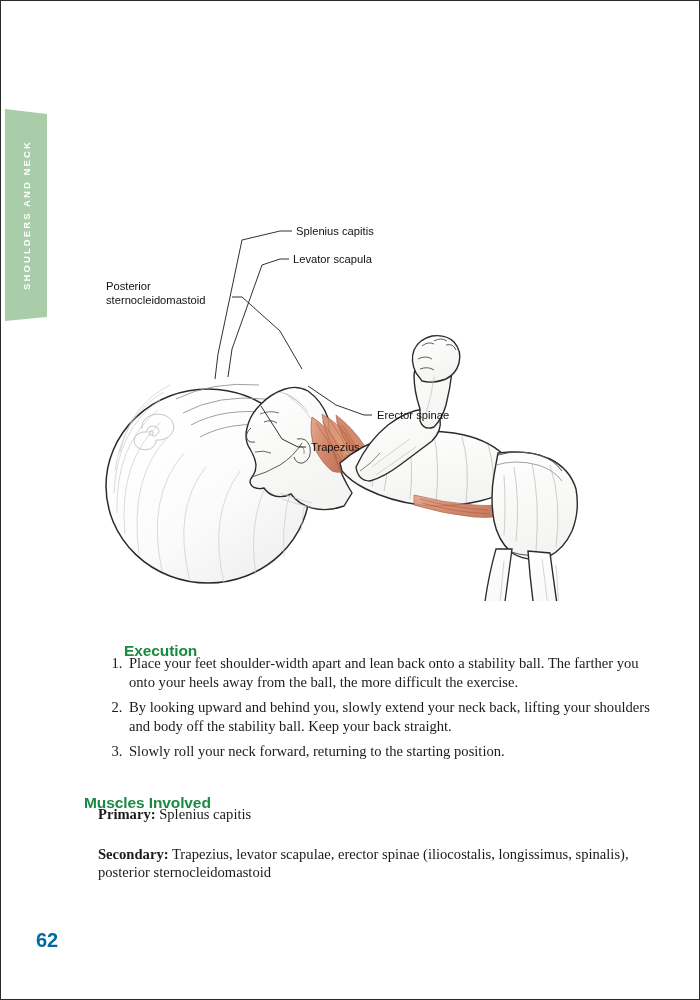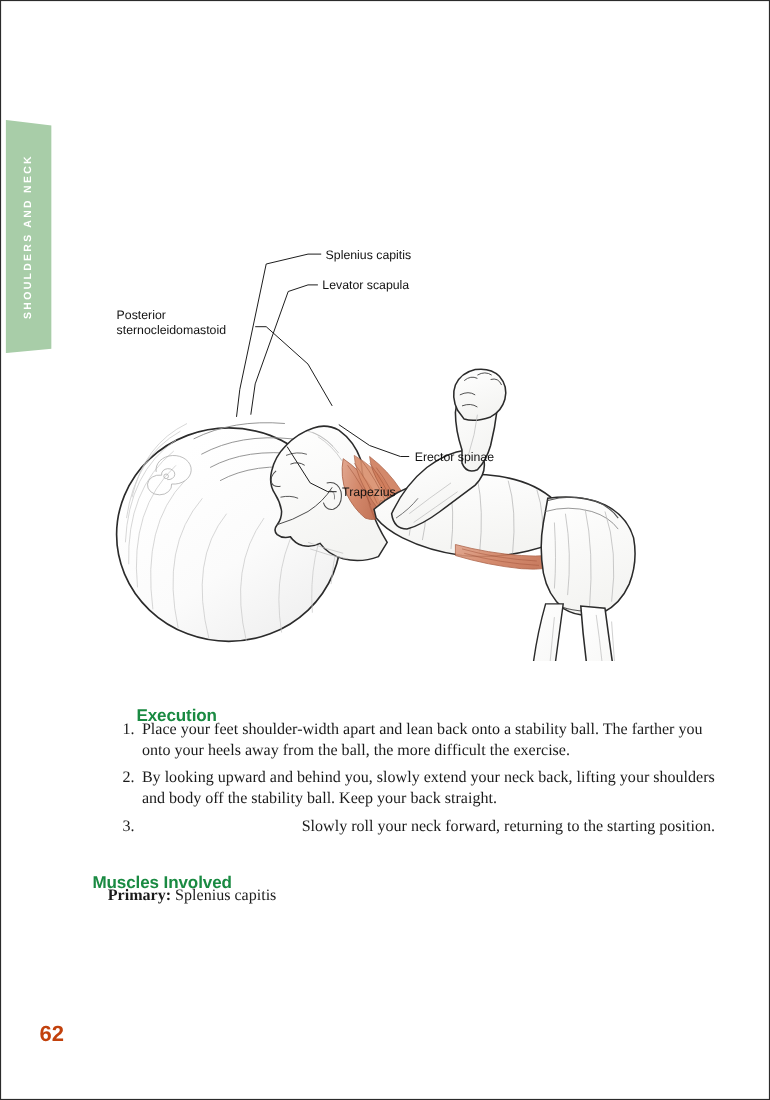--- a/index.html
+++ b/index.html
@@ -94,41 +94,41 @@
     width: 524px;
     margin: 0;
     padding: 0 0 0 28px;
     list-style: decimal;
     font-family: "Liberation Serif", serif;
     font-size: 14.6px;
     line-height: 18.6px;
     color: #1b1b1b;
   }
   .steps li { margin: 0 0 7px 0; padding-left: 3px; }
-  .steps li:last-child { margin-bottom: 0; text-align: right; }
+  .steps li:last-child { margin-bottom: 0; }
 
   .muscle-block {
     position: absolute;
     left: 97px;
     width: 532px;
     font-family: "Liberation Serif", serif;
     font-size: 14.6px;
     line-height: 18.6px;
     color: #1b1b1b;
   }
   #muscles-primary   { top: 789px; }
   #muscles-secondary { top: 829px; }
   .muscle-label { font-weight: bold; }
 
   
   .page-number {
     position: absolute;
     left: 35px;
     top: 928px;
-    color: #c2410c;
+    color: #0369a1;
     font-family: "Liberation Sans", sans-serif;
     font-weight: bold;
     font-size: 20px;
   }
 
   
   .anno { font-family: "Liberation Sans", sans-serif; font-size: 11.2px; fill: #111111; }
   .leader { stroke: #1a1a1a; stroke-width: 0.9; fill: none; }
 </style>
 </head>
@@ -428,16 +428,20 @@
     <li>Slowly roll your neck forward, returning to the starting position.</li>
   </ol>
 
   <h2 class="section-heading" id="heading-muscles">Muscles Involved</h2>
 
   <p class="muscle-block" id="muscles-primary">
     <span class="muscle-label">Primary:</span>
     <span>Splenius capitis</span>
   </p>
 
+  <p class="muscle-block" id="muscles-secondary">
+    <span class="muscle-label">Secondary:</span>
+    <span>Trapezius, levator scapulae, erector spinae (iliocostalis, longissimus, spinalis), posterior sternocleidomastoid</span>
+  </p>
 
   <div class="page-number">62</div>
 
 </div>
 
 </body></html>

